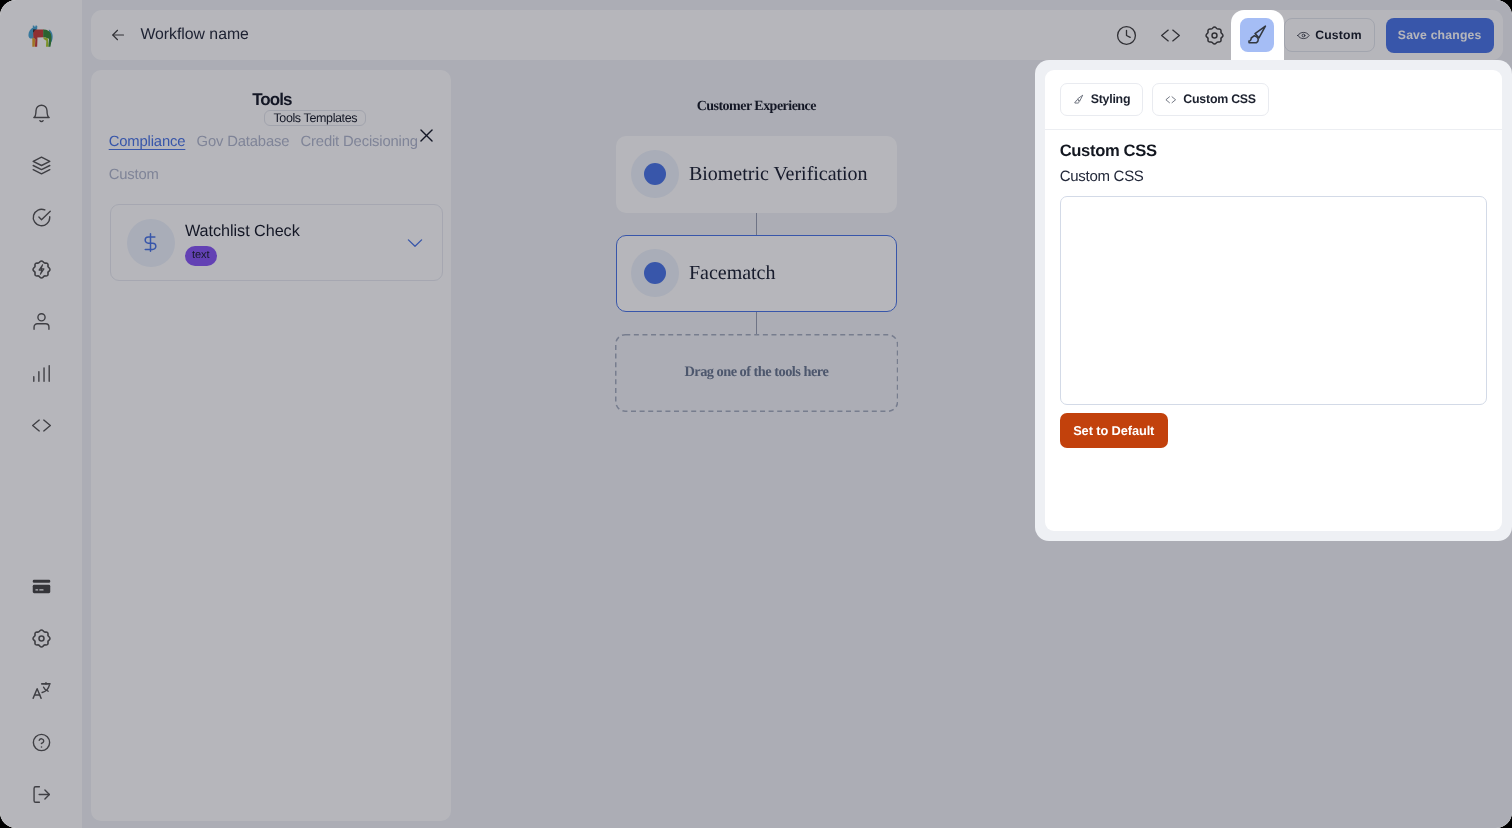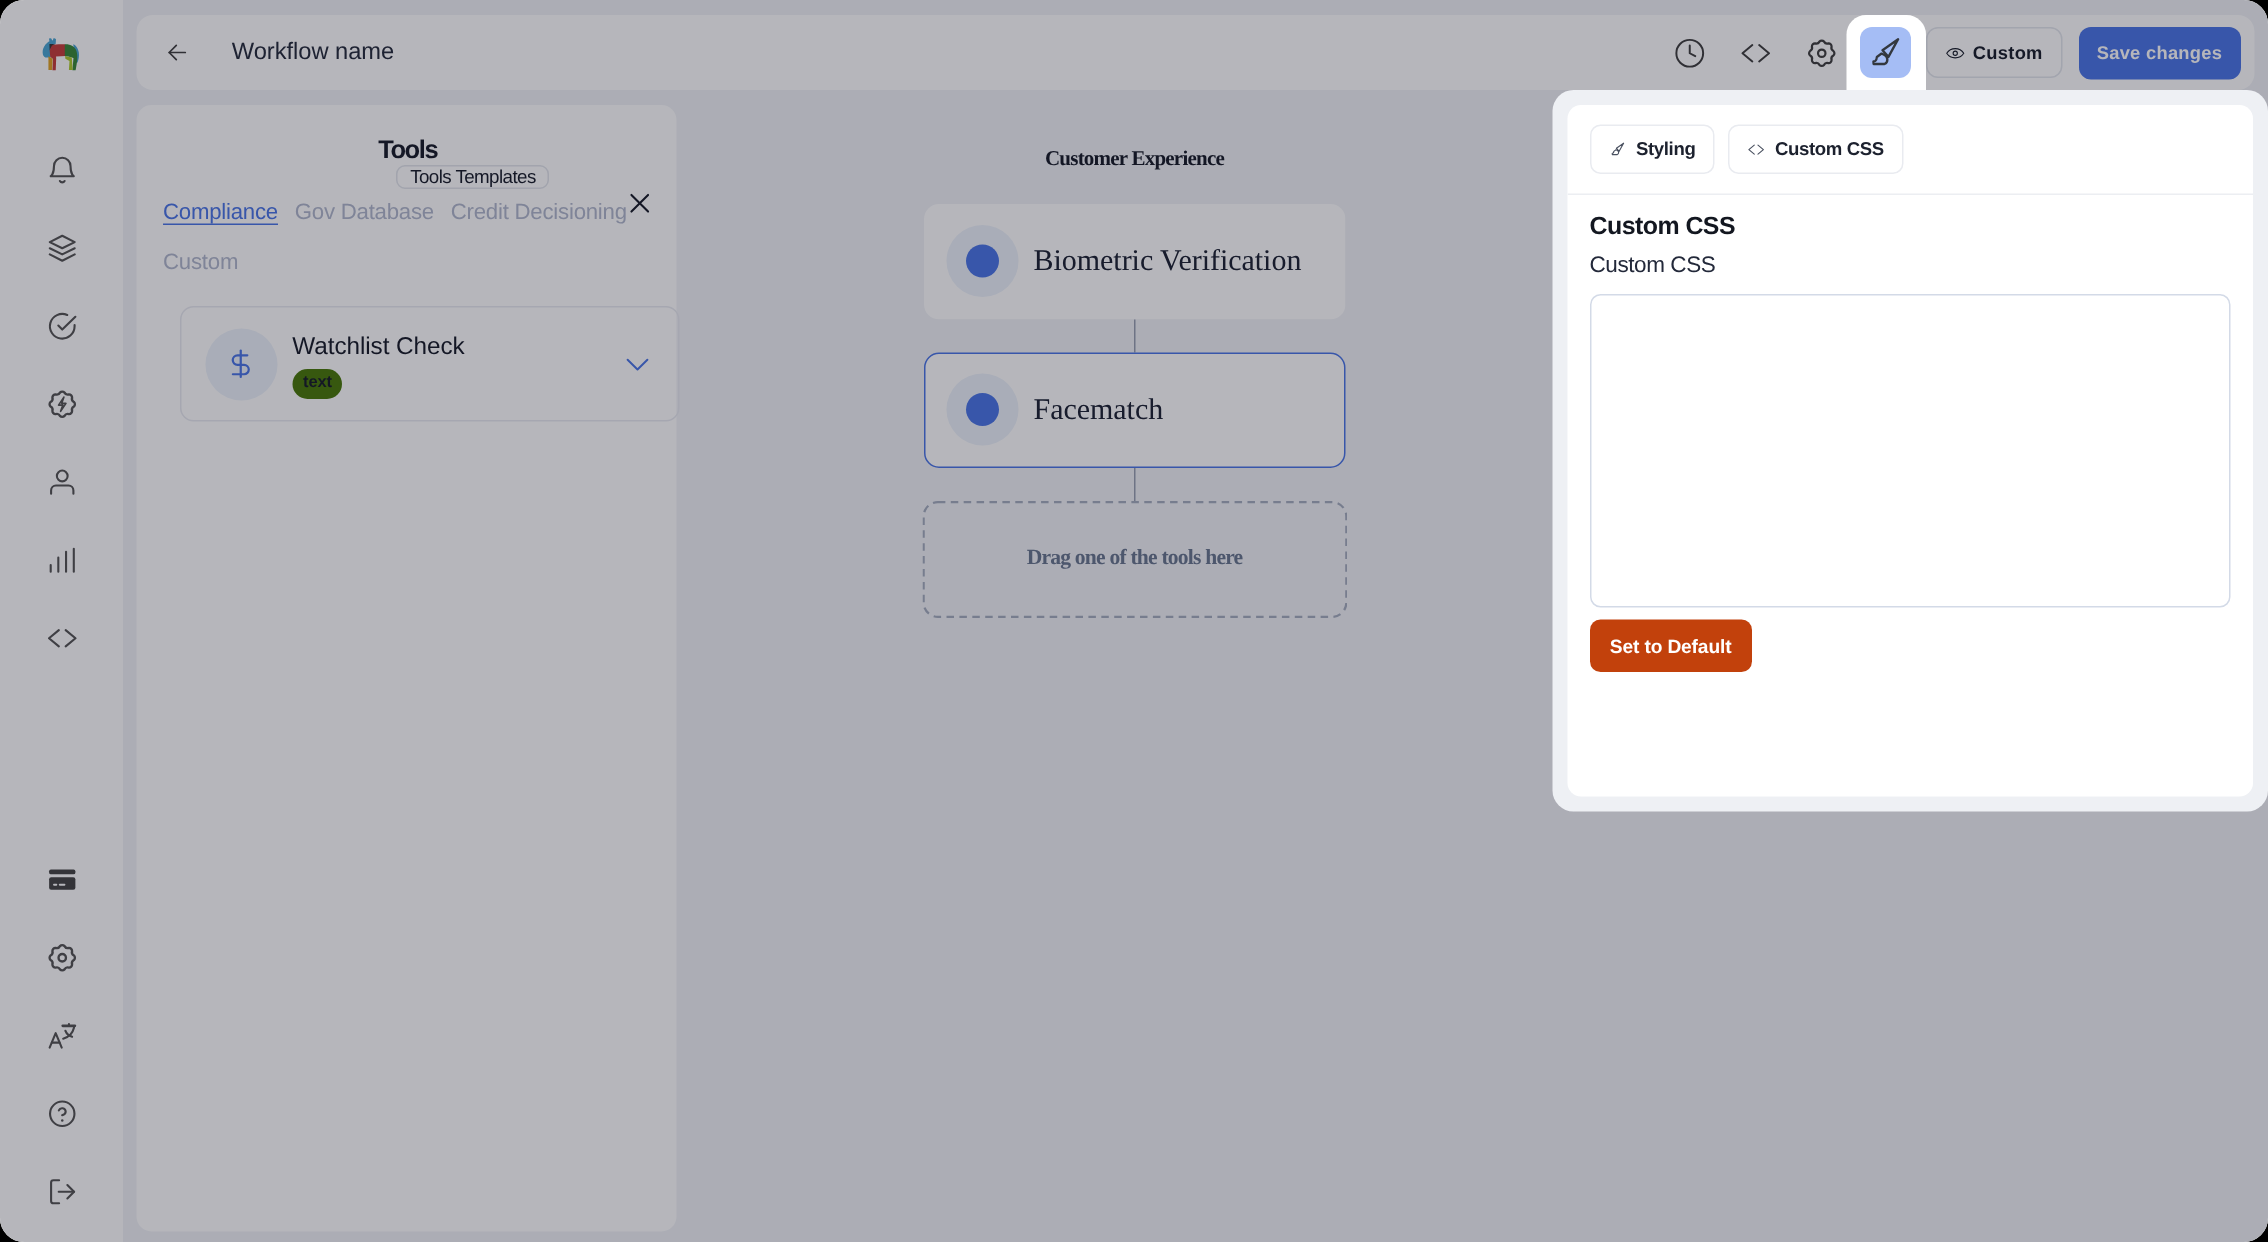--- a/index.html
+++ b/index.html
@@ -22,21 +22,21 @@
   .navitem svg { width:21px; height:21px; stroke:#595959; fill:none; stroke-width:1.6; stroke-linecap:round; stroke-linejoin:round; }
   .navitem.solid svg { fill:#4a4a4a; stroke:none; }
 
   
   .main { position:absolute; left:82px; top:0; right:0; bottom:0; background:#f1f3f7; }
 
   .topbar { position:absolute; left:9px; top:10px; width:1412px; height:50px; background:#fff;
             border-radius:11px; display:flex; align-items:center; }
   .back-btn { margin-left:18.5px; width:16px; height:16px; }
   .back-btn svg { width:16px; height:16px; stroke:#444444; fill:none; stroke-width:1.7; stroke-linecap:round; stroke-linejoin:round; }
-  .wf-title { margin-left:29px; font-size:15.8px; color:#2b3141; letter-spacing:-0.02px; }
+  .wf-title { margin-left:15px; font-size:15.8px; color:#2b3141; letter-spacing:-0.02px; }
   .tb-right { margin-left:auto; display:flex; align-items:center; padding-right:9.5px; }
   .ticon { width:44px; height:34px; display:flex; align-items:center; justify-content:center; }
   .ticon svg { width:21px; height:21px; stroke:#444444; fill:none; stroke-width:1.5; stroke-linecap:round; stroke-linejoin:round; }
   .brush-btn { width:34px; height:34px; border-radius:8px; background:#a5bdf5; display:flex;
                align-items:center; justify-content:center; }
   .brush-btn svg { width:25px; height:25px; stroke:#33383f; fill:none; stroke-width:1.5; stroke-linecap:round; stroke-linejoin:round; }
   .brush-slot { width:39px; height:34px; display:flex; align-items:center; justify-content:center; }
   .preview-btn { height:34px; border:1px solid #e4e7ed; border-radius:8px; background:#fff; display:flex;
                  align-items:center; gap:5px; padding:0 12px 0 12px; font-size:12.2px; color:#1e2430;
                  font-weight:600; margin-left:9px; letter-spacing:.2px; }
@@ -52,30 +52,30 @@
   .view-templates { margin-left:87px; height:23px; border:1px solid #e3e6ec; border-radius:6px; font-size:12.5px;
                     padding:0 8px; display:flex; align-items:center; color:#1c212e; font-weight:500;
                     letter-spacing:-0.38px; }
   .tools-close { margin-left:auto; width:28px; height:28px; border-radius:50%; display:flex;
                  align-items:center; justify-content:center; }
   .tools-close svg { width:19px; height:19px; stroke:#1c212e; stroke-width:1.75; stroke-linecap:round; fill:none; }
   .tabs { position:absolute; left:17.7px; top:56px; width:330px; display:flex; flex-wrap:wrap;
           column-gap:11.2px; font-size:14.8px; }
   .tab { color:#b3bace; line-height:33px; white-space:nowrap; letter-spacing:-0.15px; }
   .tab.active { color:#4f79e7; text-decoration:underline; text-underline-offset:3px; text-decoration-thickness:1px; }
-  #toolList { position:absolute; left:29px; top:134px; width:332.6px; }
+  #toolList { position:absolute; left:19px; top:134px; width:332.6px; }
   .tool-card { border:1px solid #e9ebf1; border-radius:9px; height:77px; display:flex;
                align-items:center; padding:0 17.4px 0 15.9px; }
   .tool-ic { width:48px; height:48px; border-radius:50%; background:#edf3fb; display:flex; flex:none;
              align-items:center; justify-content:center; }
   .tool-ic svg { width:21px; height:21px; stroke:#4f79e7; fill:none; stroke-width:1.7; stroke-linecap:round; stroke-linejoin:round; }
   .tool-body { margin-left:10px; margin-top:2px; }
   .tool-name { font-size:16.2px; color:#1c212e; letter-spacing:-0.04px; }
-  .tool-tag { margin-top:5px; display:inline-block; background:#4d7c0f; border-radius:10px; font-size:11px;
-              font-weight:700; color:#1c212e; padding:4.5px 7.2px; line-height:11px; letter-spacing:-0.1px; }
+  .tool-tag { margin-top:5px; display:inline-block; background:#8b5cf6; border-radius:10px; font-size:11px;
+              font-weight:400; color:#1c212e; padding:4.5px 7.2px; line-height:11px; letter-spacing:-0.1px; }
   .tool-chev { margin-left:auto; width:18px; height:18px; }
   .tool-chev svg { width:18px; height:18px; stroke:#4f79e7; fill:none; stroke-width:1.75; stroke-linecap:round; stroke-linejoin:round; }
 
   
   .canvas { position:absolute; left:0; top:0; right:0; bottom:0;font-family:Liberation Serif, serif; }
   .flow { position:absolute; left:532.7px; top:100px; width:283.3px; }
   .flow-title { text-align:center; font-size:14px; font-weight:700; color:#1c212e; letter-spacing:-0.52px;
                 line-height:14px; }
   .node { height:77.4px; border-radius:10px; background:#fff; display:flex; align-items:center;
           padding-left:14px; border:1.3px solid transparent; margin:0 1.3px; }

